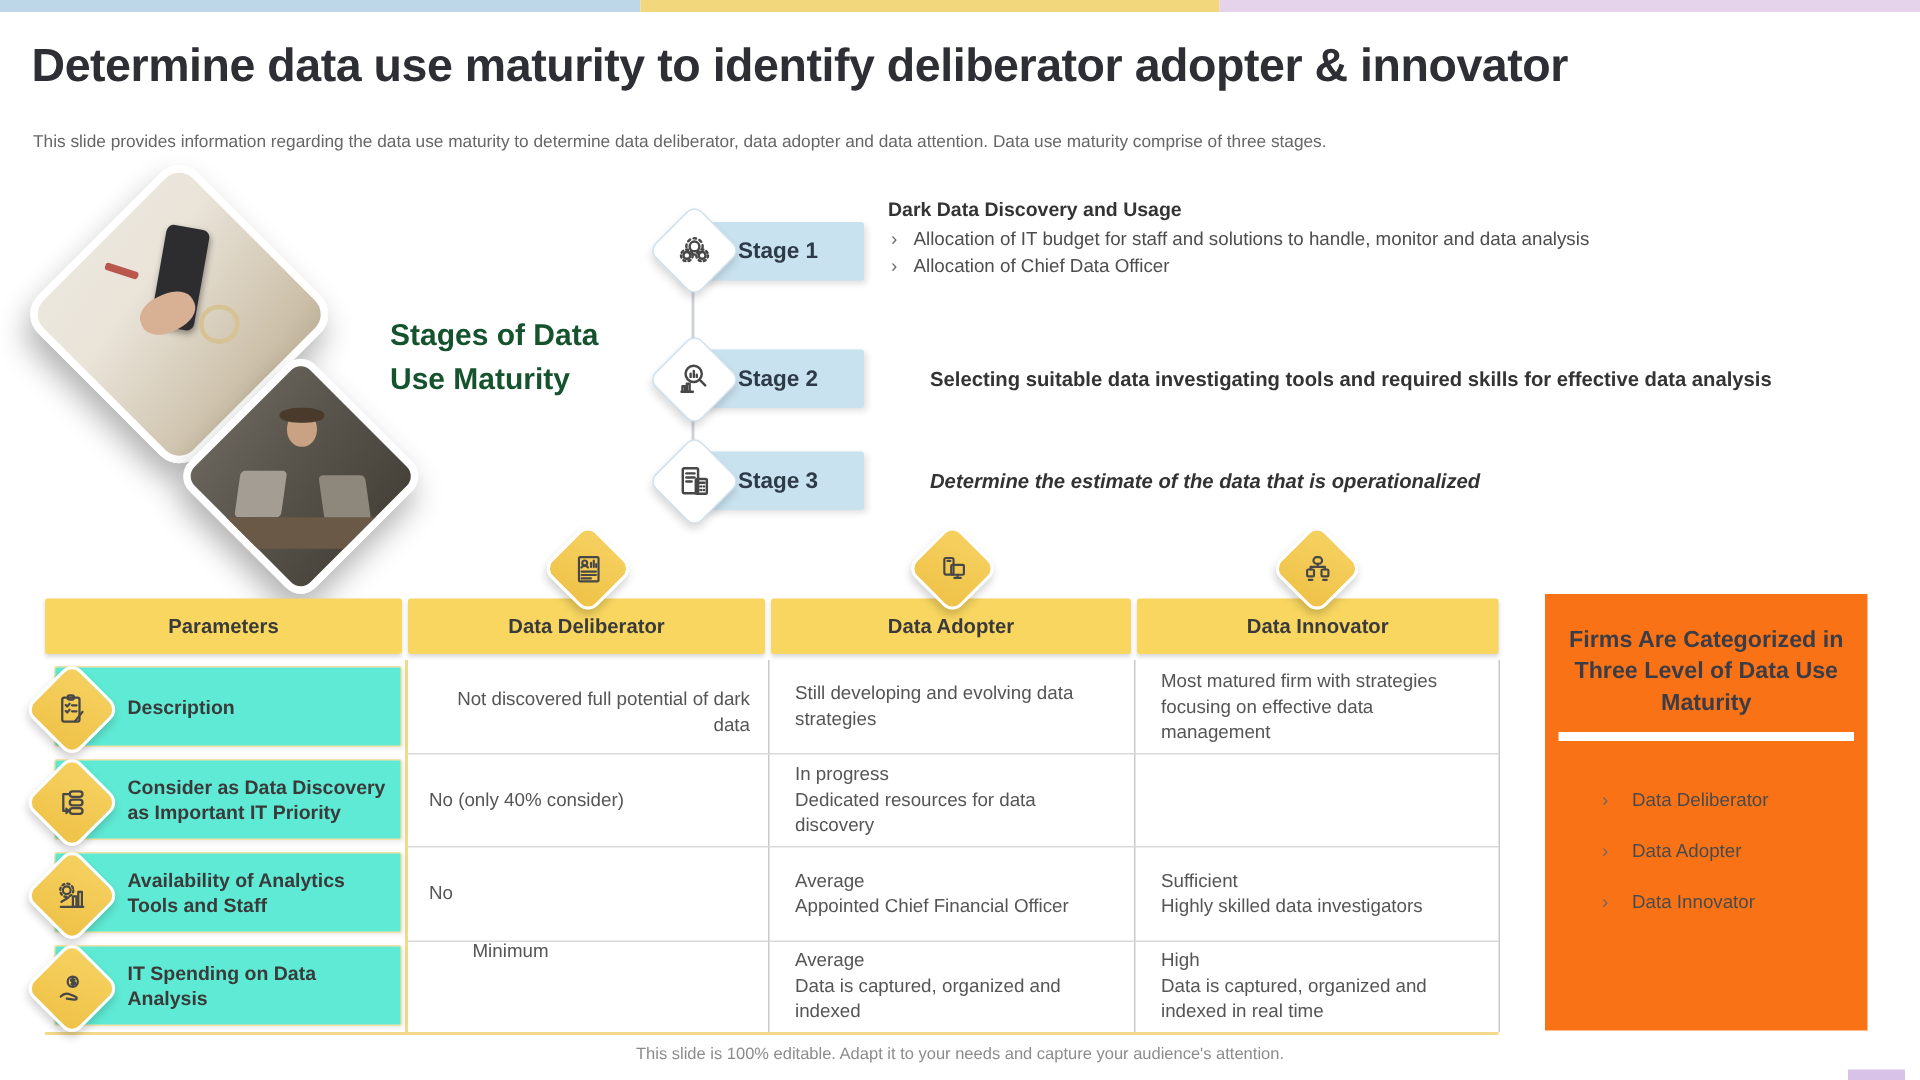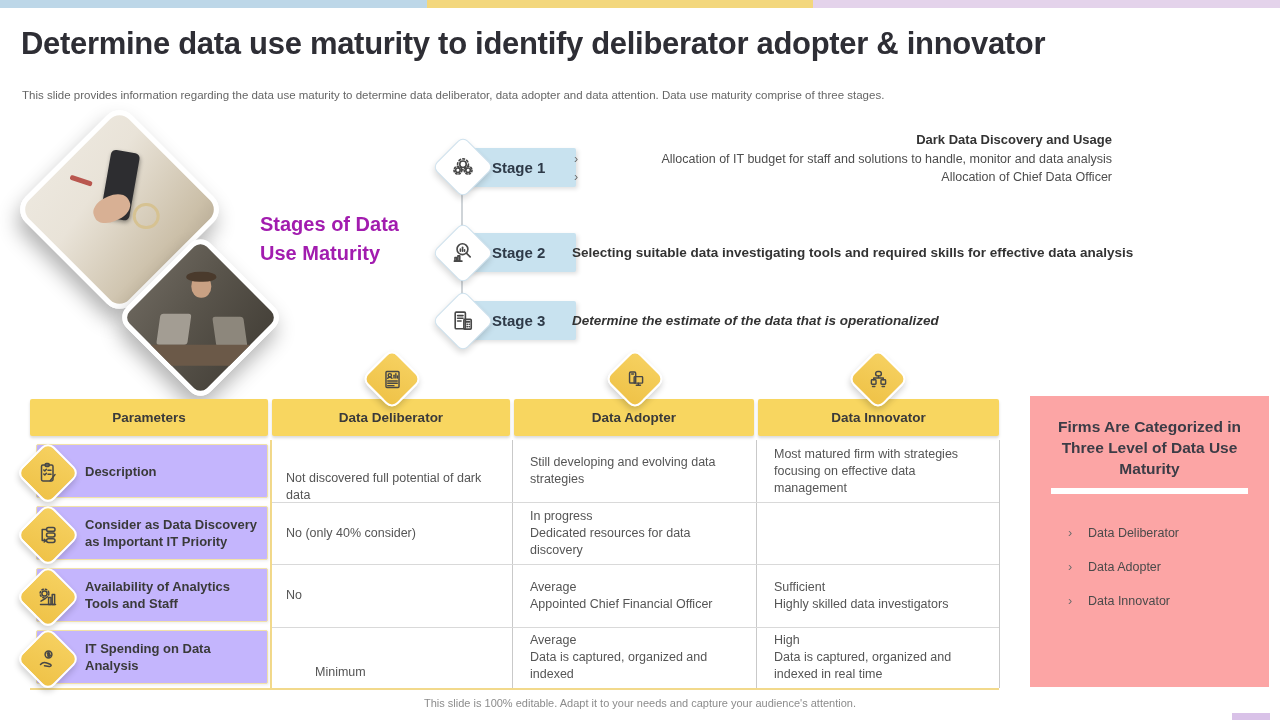--- a/index.html
+++ b/index.html
@@ -18,43 +18,43 @@
   .photo{border-radius:18px;border:5px solid #fff;box-shadow:6px 10px 20px rgba(0,0,0,.30);overflow:hidden;}
   .photo .fill{position:absolute;left:-30%;top:-30%;width:160%;height:160%;transform:rotate(-45deg);}
   .ydmd{background:linear-gradient(160deg,#f6d161,#efc247);border:2px solid #fff;border-radius:9px;
         box-shadow:2px 3px 6px rgba(0,0,0,.18);}
   .sdmd{background:#fff;border:1.5px solid #cfe2ee;border-radius:7px;box-shadow:2px 3px 6px rgba(0,0,0,.15);}
   
   .stagebox{position:absolute;left:452px;width:124px;height:39px;background:#c8e2ef;border-radius:2px;
             box-shadow:2px 2px 4px rgba(0,0,0,.12);display:flex;align-items:center;}
   .stagebox span{padding-left:40px;font-size:15px;font-weight:bold;color:#2e3a48;}
   .stages-heading{position:absolute;left:260px;top:210px;width:170px;font-size:20px;font-weight:bold;
-                  color:#a21caf;line-height:1.45;}
+                  color:#14532d;line-height:1.45;}
   .connector{position:absolute;left:461px;top:188px;width:1.5px;height:116px;background:#cfd4d8;}
-  .stagetext{position:absolute;left:572px;font-size:12.5px;color:#4d4d4d;line-height:18px;text-align:right;}
+  .stagetext{position:absolute;left:592px;font-size:12.5px;color:#4d4d4d;line-height:18px;}
   .stagetext .hd{font-size:13px;font-weight:bold;color:#333;margin-bottom:1px;}
   .b-item{position:relative;padding-left:17px;}
   .b-item::before{content:"›";position:absolute;left:2px;color:#6a6a6a;}
-  .boldline{font-size:13.5px;font-weight:bold;color:#333;display:flex;align-items:center;height:39px;}
+  .boldline{font-size:13.5px;font-weight:bold;color:#333;display:flex;align-items:center;height:39px;margin-left:28px;}
   
   .hcell{position:absolute;top:399px;height:37px;background:#f8d660;border-radius:2px;
          box-shadow:0 2px 3px rgba(0,0,0,.15);display:flex;align-items:center;justify-content:center;
          font-size:13.5px;font-weight:bold;color:#3a3a3a;}
   .vline{position:absolute;top:440px;height:248px;width:1px;background:#c9c9c9;}
   .hline{position:absolute;left:272px;width:727px;height:1px;background:#d9d9d9;}
   .yline{position:absolute;background:#f2d98b;}
   .cell{position:absolute;display:flex;align-items:center;font-size:12.5px;color:#555;
         line-height:17px;white-space:pre-line;padding:0 12px 0 14px;box-sizing:border-box;}
-  .prow{position:absolute;left:36px;width:232px;height:54px;background:#c4b5fd;border:1px solid #f2e2a8;
+  .prow{position:absolute;left:36px;width:232px;height:54px;background:#5eead4;border:1px solid #f2e2a8;
         border-radius:2px;box-shadow:1px 1px 3px rgba(0,0,0,.08);display:flex;align-items:center;box-sizing:border-box;}
   .prow span{padding-left:48px;font-size:13px;font-weight:bold;color:#3a3a3a;line-height:17px;}
   
   svg.ico{fill:none;stroke:#474747;stroke-width:1.5;stroke-linecap:round;stroke-linejoin:round;}
   
-  .panel{position:absolute;left:1030px;top:396px;width:239px;height:291px;background:#fca5a5;}
+  .panel{position:absolute;left:1030px;top:396px;width:215px;height:291px;background:#f97316;}
   .panel-title{padding:20px 14px 0;text-align:center;font-size:15.5px;font-weight:bold;color:#3c3c46;line-height:21px;}
   .panel-rule{margin:9px auto 0;width:197px;height:6px;background:#fff;}
   .panel-item{position:relative;margin:0 0 0 36px;padding-left:22px;font-size:12.5px;color:#4a4a4a;}
   .panel-item::before{content:"›";position:absolute;left:2px;color:#6a6a6a;}
   .footer{position:absolute;left:0;top:697px;width:100%;text-align:center;font-size:11px;color:#8c8c8c;}
   .corner{position:absolute;left:1232px;top:713px;width:38px;height:7px;background:#d9c2e8;}
 </style>
 </head>
 <body>
 
@@ -198,35 +198,35 @@
 
   <div class="vline" style="left:512px;"></div>
   <div class="vline" style="left:756px;"></div>
   <div class="vline" style="left:999px;"></div>
   <div class="hline" style="top:502px;"></div>
   <div class="hline" style="top:564px;"></div>
   <div class="hline" style="top:627px;"></div>
   <div class="yline" style="left:270px;top:440px;width:2px;height:248px;"></div>
   <div class="yline" style="left:30px;top:688px;width:969px;height:2px;"></div>
 
-  <div class="cell" style="left:272px;top:456px;width:240px;height:62px;">Not discovered full potential of dark data</div>
+  <div class="cell" style="left:272px;top:444px;width:240px;height:62px;text-align:right;">Not discovered full potential of dark data</div>
   <div class="cell" style="left:516px;top:440px;width:240px;height:62px;">Still developing and evolving data strategies</div>
   <div class="cell" style="left:760px;top:440px;width:239px;height:62px;">Most matured firm with strategies focusing on effective data management</div>
 
   <div class="cell" style="left:272px;top:502px;width:240px;height:62px;">No (only 40% consider)</div>
   <div class="cell" style="left:516px;top:502px;width:240px;height:62px;">In progress
 Dedicated resources for data discovery</div>
 
   <div class="cell" style="left:272px;top:564px;width:240px;height:63px;">No</div>
   <div class="cell" style="left:516px;top:564px;width:240px;height:63px;">Average
 Appointed Chief Financial Officer</div>
   <div class="cell" style="left:760px;top:564px;width:239px;height:63px;">Sufficient
 Highly skilled data investigators</div>
 
-  <div class="cell" style="left:272px;top:642px;width:240px;height:61px;padding-left:43px;">Minimum</div>
+  <div class="cell" style="left:272px;top:604px;width:240px;height:61px;padding-left:43px;">Minimum</div>
   <div class="cell" style="left:516px;top:627px;width:240px;height:61px;">Average
 Data is captured, organized and indexed</div>
   <div class="cell" style="left:760px;top:627px;width:239px;height:61px;">High
 Data is captured, organized and indexed in real time</div>
 
   <div class="prow" style="top:444px;">
     <span>Description</span>
   </div>
   <div class="dmd ydmd" style="left:25px;top:450px;width:42px;height:42px;">
     <div class="dmd-inner">

